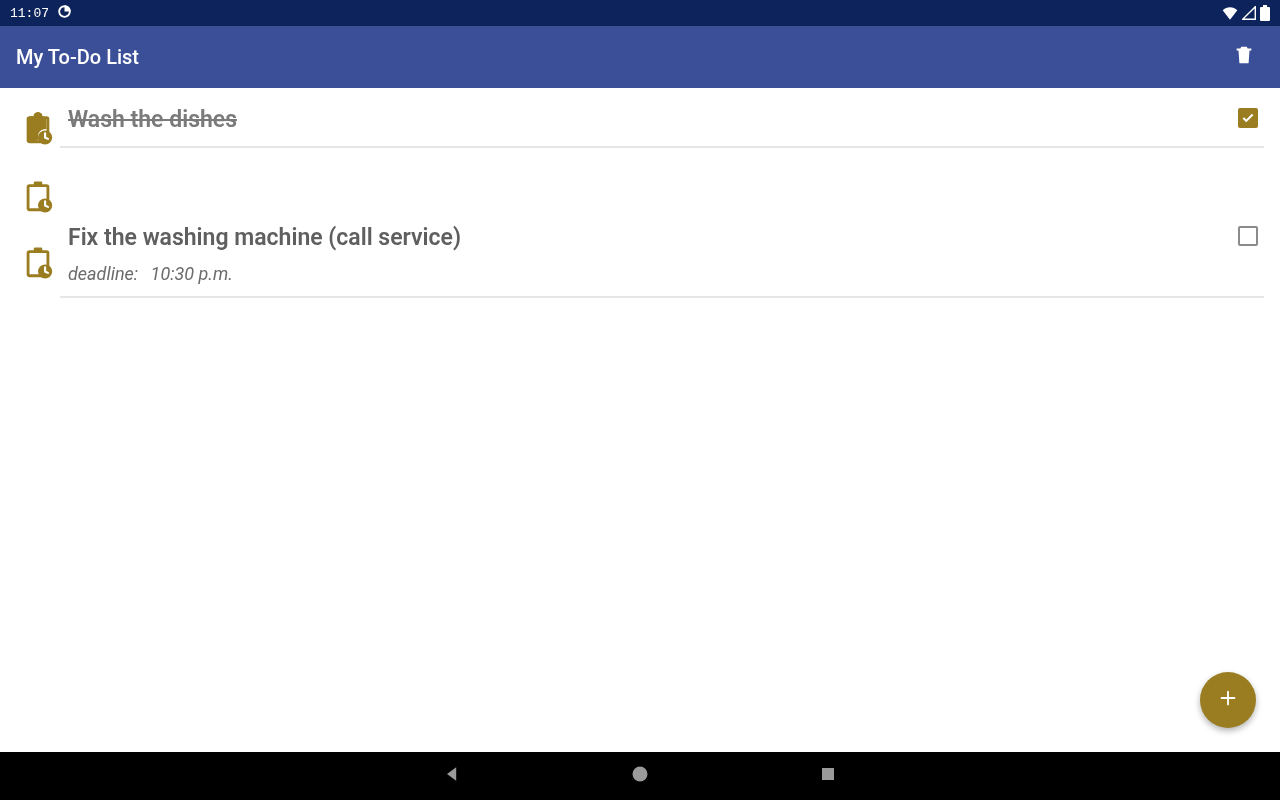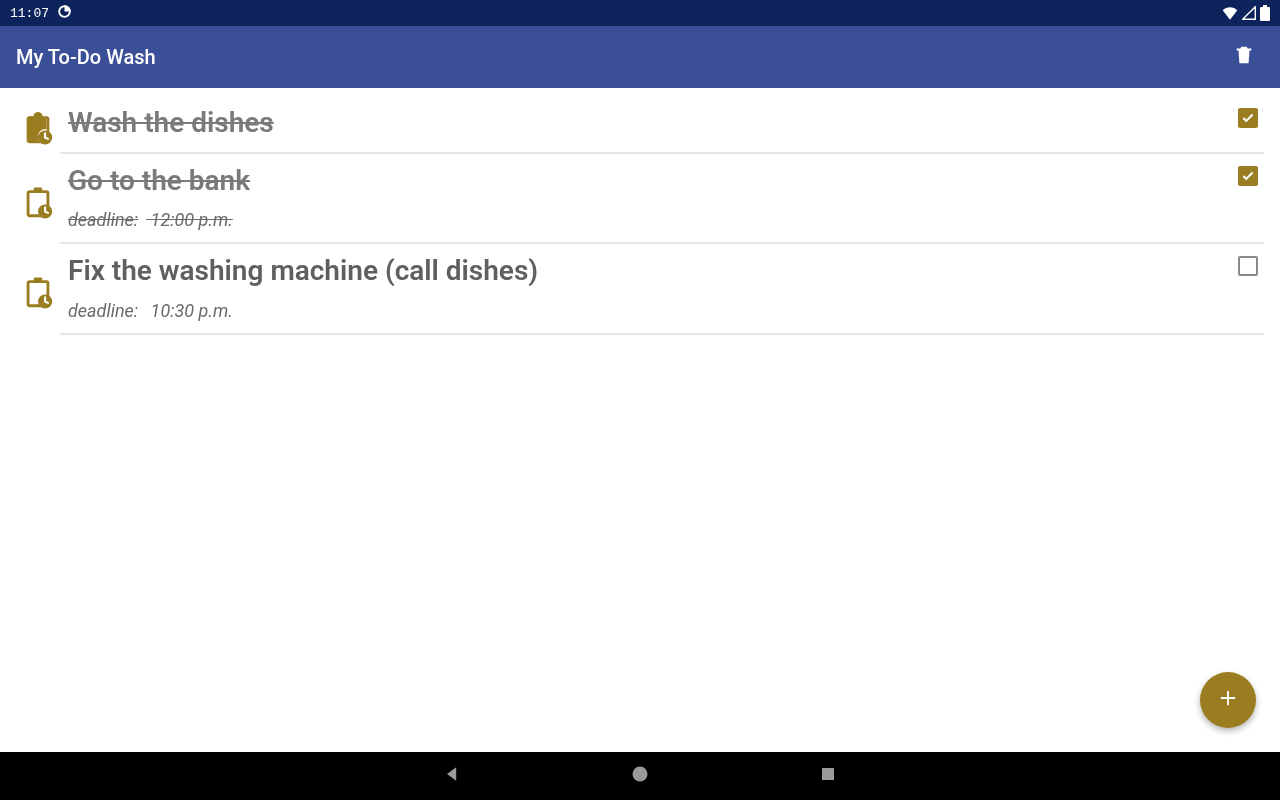--- a/index.html
+++ b/index.html
@@ -18,21 +18,21 @@
   .app-bar-spacer { flex: 1; }
   .trash-btn { width: 40px; height: 40px; display: flex; align-items: center; justify-content: center; border-radius: 50%; cursor: pointer; }
 
   
   .content { flex: 1; position: relative; overflow-y: auto; padding: 8px 12px 0 12px; }
 
   .todo-item { display: flex; align-items: flex-start; padding: 10px 4px 0 4px; }
   .todo-icon { width: 44px; display: flex; align-items: center; justify-content: center; padding-top: 6px; }
   .todo-body { flex: 1; padding-left: 8px; padding-bottom: 12px; border-bottom: 2px solid #e6e6e6; }
   .todo-title-row { display: flex; align-items: flex-start; }
-  .todo-title { font-size: 28px; font-weight: 600; color: #5f5f5f; flex: 1; line-height: 1.2; }
+  .todo-title { font-size: 23px; font-weight: 600; color: #5f5f5f; flex: 1; line-height: 1.2; }
   .todo-title.done { text-decoration: line-through; color: #7a7a7a; }
   .todo-sub { font-size: 18px; color: #6b6b6b; font-style: italic; margin-top: 12px; }
   .todo-sub .label { margin-right: 8px; }
   .todo-sub.done { text-decoration: line-through; }
   .todo-check { width: 32px; display: flex; align-items: flex-start; justify-content: center; padding-top: 2px; }
 
   .checkbox { width: 20px; height: 20px; border: 2px solid #8b8b8b; border-radius: 2px; display: flex; align-items: center; justify-content: center; cursor: pointer; }
   .checkbox.checked { background: #9b7d21; border-color: #9b7d21; }
   .checkbox.checked svg { display: block; }
   .checkbox svg { display: none; }
@@ -72,21 +72,21 @@
     <span>
       <svg width="10" height="16" viewBox="0 0 10 16" fill="#fff">
           <rect x="0" y="2" width="10" height="14" rx="1"></rect>
           <rect x="3" y="0" width="4" height="2"></rect>
         </svg>
     </span>
   </div>
 </div>
 
 <div class="app-bar">
-  <div class="app-title">My To-Do Wash</div>
+  <div class="app-title">My To-Do List</div>
   <div class="app-bar-spacer"></div>
   <div class="trash-btn">
     <span>
       <svg width="22" height="22" viewBox="0 0 24 24" fill="#fff">
           <path d="M6 7h12l-1 14H7L6 7zm3-4h6l1 2h4v2H4V5h4l1-2z"></path>
         </svg>
     </span>
   </div>
 </div>
 
@@ -120,50 +120,34 @@
 
   <div class="todo-item">
     <div class="todo-icon" style="padding-top:22px">
       <svg width="34" height="34" viewBox="0 0 24 24">
           <rect x="5" y="4" width="14" height="17" rx="1" fill="none" stroke="#9b7d21" stroke-width="2"></rect>
           <rect x="9" y="1" width="6" height="4" rx="1" fill="#9b7d21"></rect>
           <circle cx="17" cy="18" r="5" fill="#9b7d21"></circle>
           <path d="M17 15v3l2 1" stroke="#fff" stroke-width="1.5" fill="none" stroke-linecap="round"></path>
         </svg>
     </div>
-    <div class="todo-body">
-      <div class="todo-title-row">
-        <div class="todo-title done">Go to the bank</div>
-        <div class="todo-check">
-          <div class="checkbox checked">
-            <svg width="14" height="14" viewBox="0 0 24 24" fill="none" stroke="#fff" stroke-width="3.5">
-                <path d="M4 12l5 5L20 6"></path>
-              </svg>
-          </div>
-        </div>
-      </div>
-      <div class="todo-sub done">
-        <span class="label">deadline:</span>
-        <span>12:00 p.m.</span>
-      </div>
-    </div>
   </div>
 
   <div class="todo-item">
     <div class="todo-icon" style="padding-top:22px">
       <svg width="34" height="34" viewBox="0 0 24 24">
           <rect x="5" y="4" width="14" height="17" rx="1" fill="none" stroke="#9b7d21" stroke-width="2"></rect>
           <rect x="9" y="1" width="6" height="4" rx="1" fill="#9b7d21"></rect>
           <circle cx="17" cy="18" r="5" fill="#9b7d21"></circle>
           <path d="M17 15v3l2 1" stroke="#fff" stroke-width="1.5" fill="none" stroke-linecap="round"></path>
         </svg>
     </div>
     <div class="todo-body">
       <div class="todo-title-row">
-        <div class="todo-title">Fix the washing machine (call dishes)</div>
+        <div class="todo-title">Fix the washing machine (call service)</div>
         <div class="todo-check">
           <div class="checkbox">
             
           </div>
         </div>
       </div>
       <div class="todo-sub">
         <span class="label">deadline:</span>
         <span>10:30 p.m.</span>
       </div>

